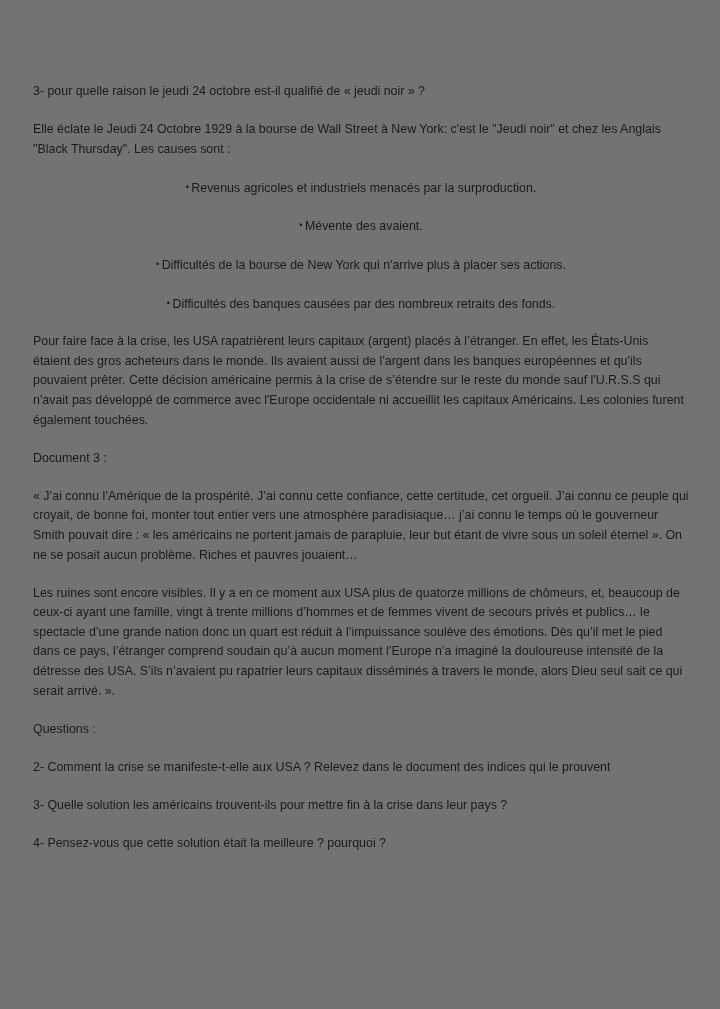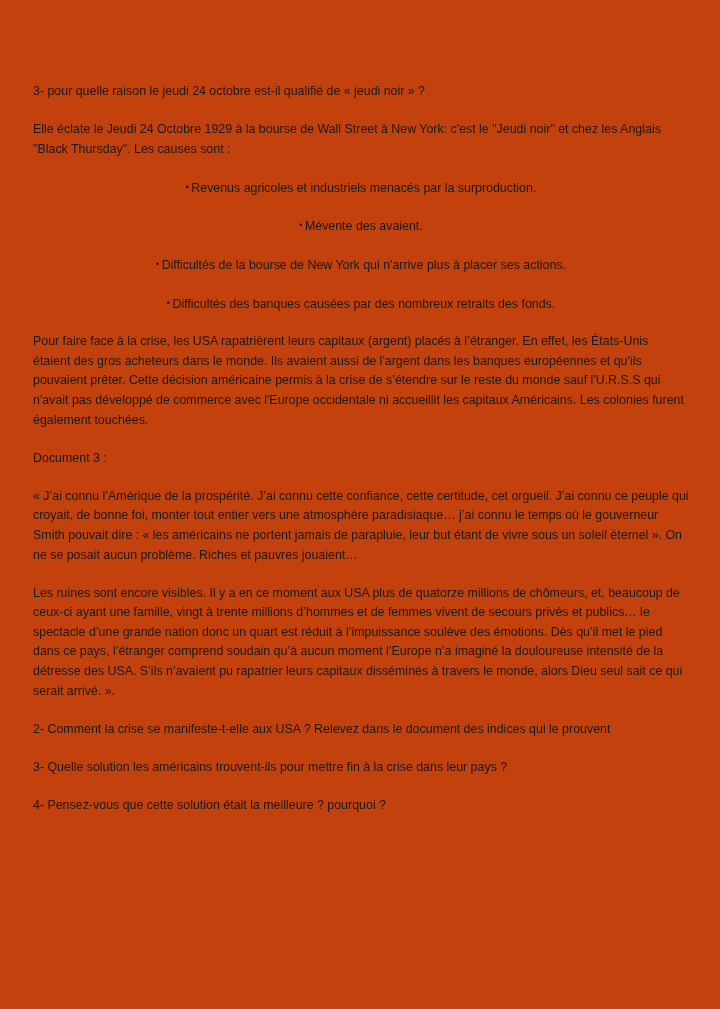--- a/index.html
+++ b/index.html
@@ -13,21 +13,21 @@
     height: 1009px;
     overflow: hidden;
     font-family: "Liberation Sans", "DejaVu Sans", sans-serif;
     color: #1a1a1a;
     -webkit-font-smoothing: antialiased;
   }
   .page {
     box-sizing: border-box;
     width: 720px;
     height: 1009px;
-    background: #c2410c;
+    background: #737373;
     padding: 82px 32px 4px 33px;
   }
   .doc-body {
     width: 656px;
   }
   p.para {
     margin: 0 0 18.5px 0;
     font-size: 12.4px;
     line-height: 19.6px;
     text-align: left;
@@ -71,20 +71,21 @@
     <p class="para">Pour faire face à la crise, les USA rapatrièrent leurs capitaux (argent) placés à l’étranger. En effet, les États-Unis étaient des gros acheteurs dans le monde. Ils avaient aussi de l'argent dans les banques européennes et qu'ils pouvaient prêter. Cette décision américaine permis à la crise de s’étendre sur le reste du monde sauf l'U.R.S.S qui n'avait pas développé de commerce avec l'Europe occidentale ni accueillit les capitaux Américains. Les colonies furent également touchées.</p>
 
 
     <p class="para">Document 3 :</p>
 
     <p class="para">« J’ai connu l’Amérique de la prospérité. J’ai connu cette confiance, cette certitude, cet orgueil. J’ai connu ce peuple qui croyait, de bonne foi, monter tout entier vers une atmosphère paradisiaque… j’ai connu le temps où le gouverneur Smith pouvait dire : « les américains ne portent jamais de parapluie, leur but étant de vivre sous un soleil éternel ». On ne se posait aucun problème. Riches et pauvres jouaient…</p>
 
     <p class="para">Les ruines sont encore visibles. Il y a en ce moment aux USA plus de quatorze millions de chômeurs, et, beaucoup de ceux-ci ayant une famille, vingt à trente millions d’hommes et de femmes vivent de secours privés et publics… le spectacle d’une grande nation donc un quart est réduit à l’impuissance soulève des émotions. Dès qu’il met le pied dans ce pays, l’étranger comprend soudain qu’à aucun moment l’Europe n’a imaginé la douloureuse intensité de la détresse des USA. S’ils n’avaient pu rapatrier leurs capitaux disséminés à travers le monde, alors Dieu seul sait ce qui serait arrivé. ».</p>
 
 
+    <p class="para">Questions :</p>
 
 
     <p class="para">2- Comment la crise se manifeste-t-elle aux USA ? Relevez dans le document des indices qui le prouvent</p>
 
     <p class="para">3- Quelle solution les américains trouvent-ils pour mettre fin à la crise dans leur pays ?</p>
 
     <p class="para spaced-after">4- Pensez-vous que cette solution était la meilleure ? pourquoi ?</p>
 
   </div>
 </div>

